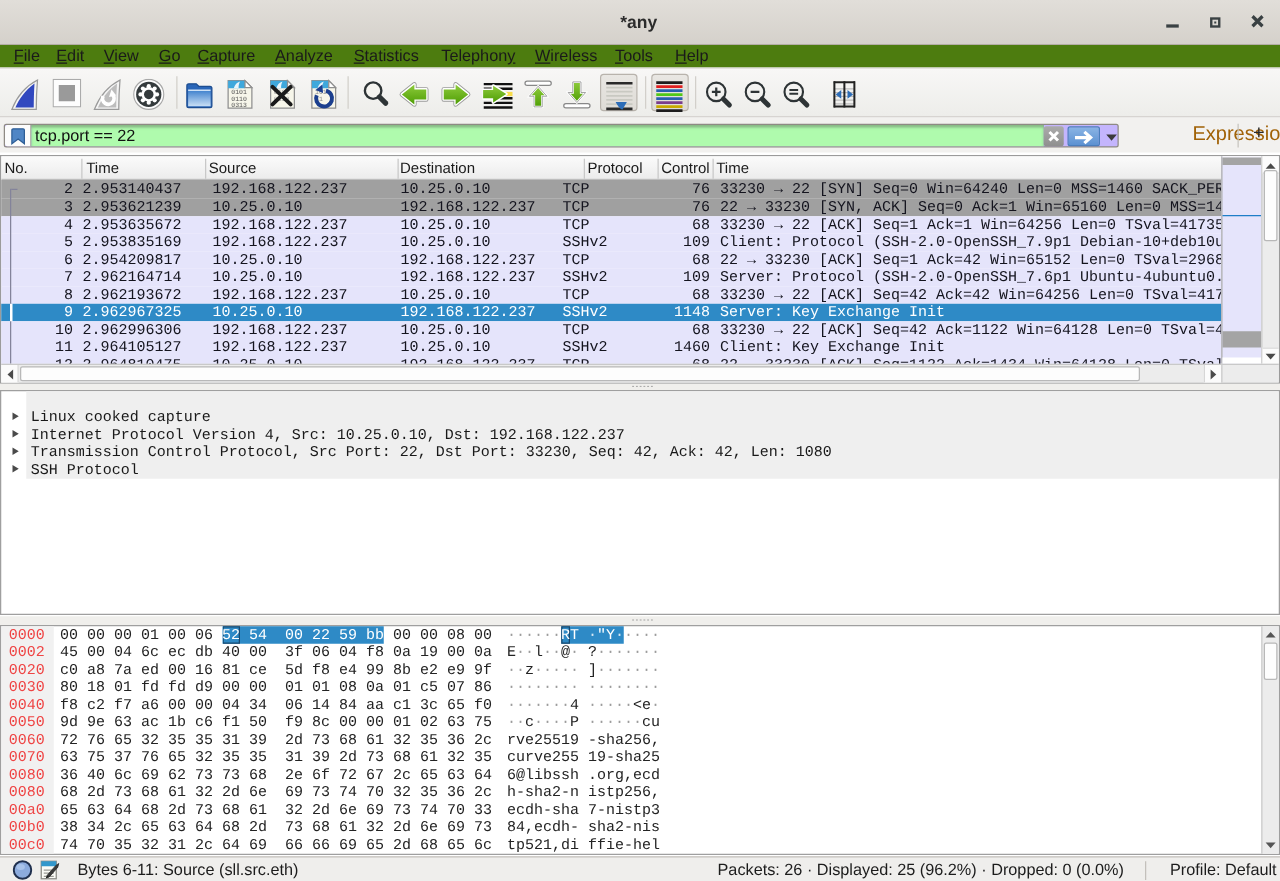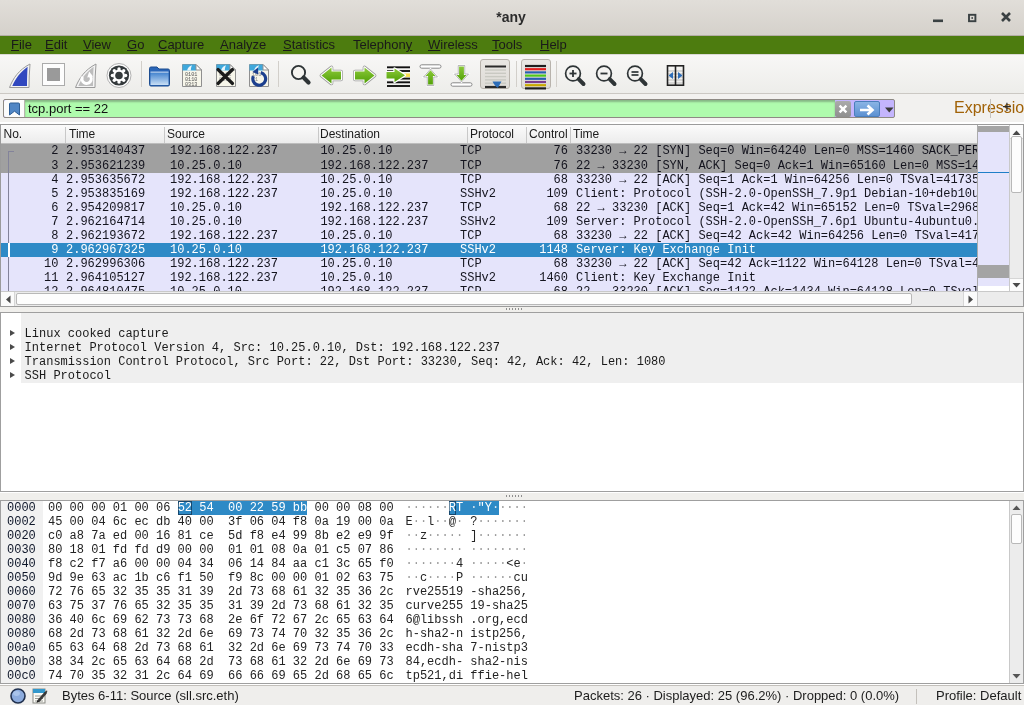--- a/index.html
+++ b/index.html
@@ -41,21 +41,21 @@
 font-size:12px;color:#1b1b1b}
 #phead span{position:absolute;top:0;line-height:19px;overflow:hidden;white-space:nowrap}
 .hsep{position:absolute;top:2px;width:1px;height:16px;background:#c8c8c8}
 .prow{position:absolute;left:1px;width:976px;height:14.4px;font-family:"Liberation Mono",monospace;
 font-size:12px;line-height:14.1px;color:#14141e;overflow:hidden}
 .prow span{position:absolute;top:0;white-space:pre}
 .gray{background:#a0a0a0}
 .lav{background:#e5e4fb}
 .sel{background:#2e8ac6;color:#fff}
 .cn{left:0;width:57.5px;text-align:right}
-.ct{left:65px}.cs{left:169px}.cd{left:319.4px}.cp{left:459px}
+.ct{left:65px}.cs{left:169px}.cd{left:319.4px}.cp{left:449px}
 .cl{left:525px;width:42px;text-align:right}
 .ci{left:575px;width:401px}
 .slider{position:absolute;background:#fdfdfd;border:1px solid #b8b8b8;border-radius:2px}
 
 .splitter{position:absolute;left:0;width:1024px;background:#f0efec}
 .dots{position:absolute;left:505px;width:18px;height:2px;
 background-image:radial-gradient(circle,#8f8f8f 35%,transparent 40%);background-size:3px 2px}
 
 #details{position:absolute;left:0;top:311.5px;width:1024px;height:180.5px;border:1px solid #9f9f9f;background:#fff}
 #dgray{position:absolute;left:19.7px;top:0;width:1002.3px;height:70.5px;background:#efefef}
@@ -63,21 +63,21 @@
 font-size:12px;line-height:14.1px;color:#191919}
 .tri{position:absolute;left:8.7px;top:3.5px;width:0;height:0;
 border-left:5px solid #4a4a4a;border-top:3.5px solid transparent;border-bottom:3.5px solid transparent}
 .dtx{position:absolute;left:23.6px;white-space:pre}
 
 #hex{position:absolute;left:0;top:499.5px;width:1024px;height:184.5px;border:1px solid #9f9f9f;background:#fff}
 #hgut{position:absolute;left:0;top:0;width:42px;height:182.5px;background:#f1f1f1}
 .hrow{position:absolute;left:0;width:1022px;height:14px;font-family:"Liberation Mono",monospace;
 font-size:12px;line-height:14px;color:#232323}
 .hrow span{white-space:pre}
-.off{position:absolute;left:6px;color:#0f172a}
+.off{position:absolute;left:6px;color:#ef4444}
 .hx{position:absolute;left:47px}
 .ax{position:absolute;left:404.5px}
 .gd{color:#9b9b9b}
 .gd2{color:#d8e8f4}
 .hl{background:#2e8ac6;color:#fff}
 .hla{box-shadow:inset 0 0 0 1px #17486e}
 #hvsc{position:absolute;left:1008px;top:0;width:14px;height:182.5px;background:#ececec;border-left:1px solid #c9c9c9}
 
 #status{position:absolute;left:0;top:684.5px;width:1024px;height:20.5px;background:#efeeec;border-top:1px solid #c3c0bb;
 font-size:13px;color:#1c1c1c}

